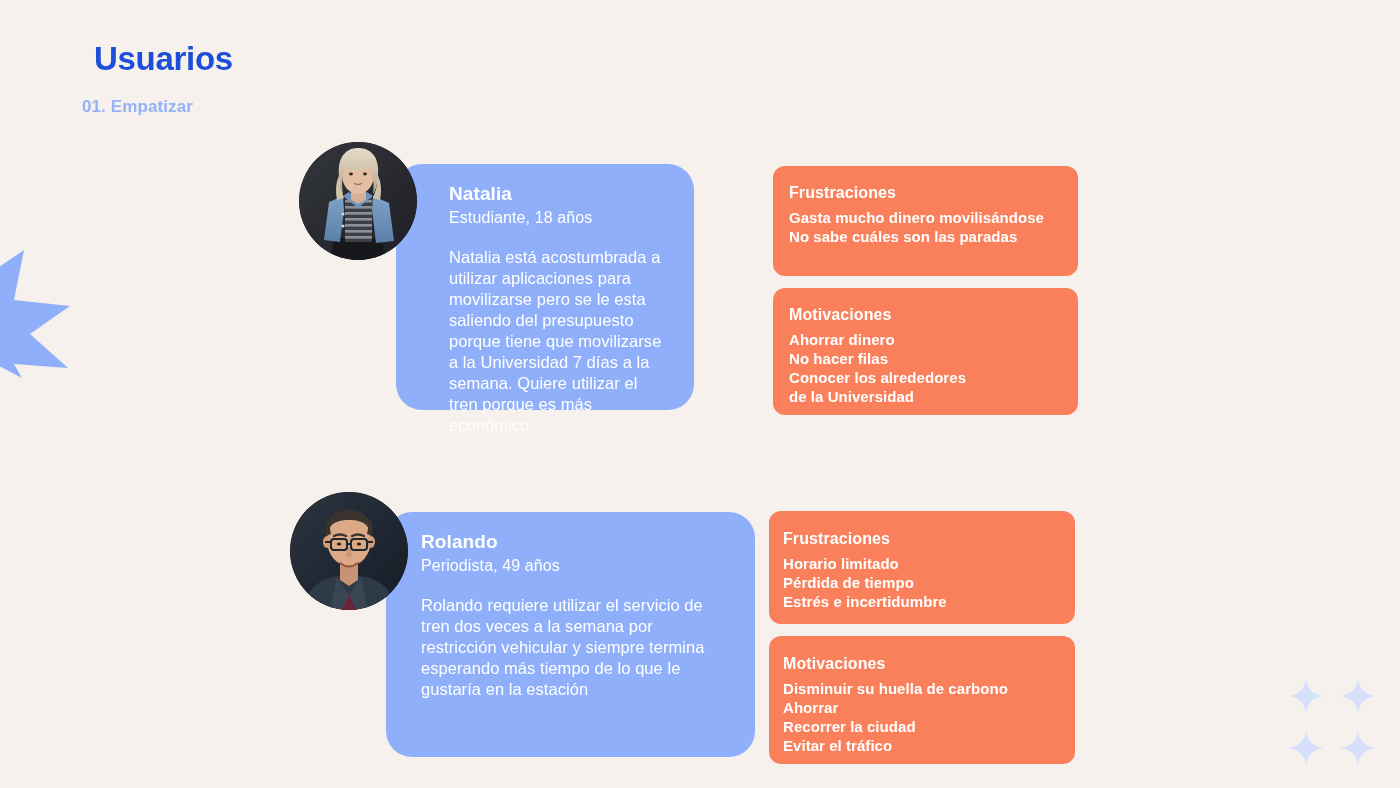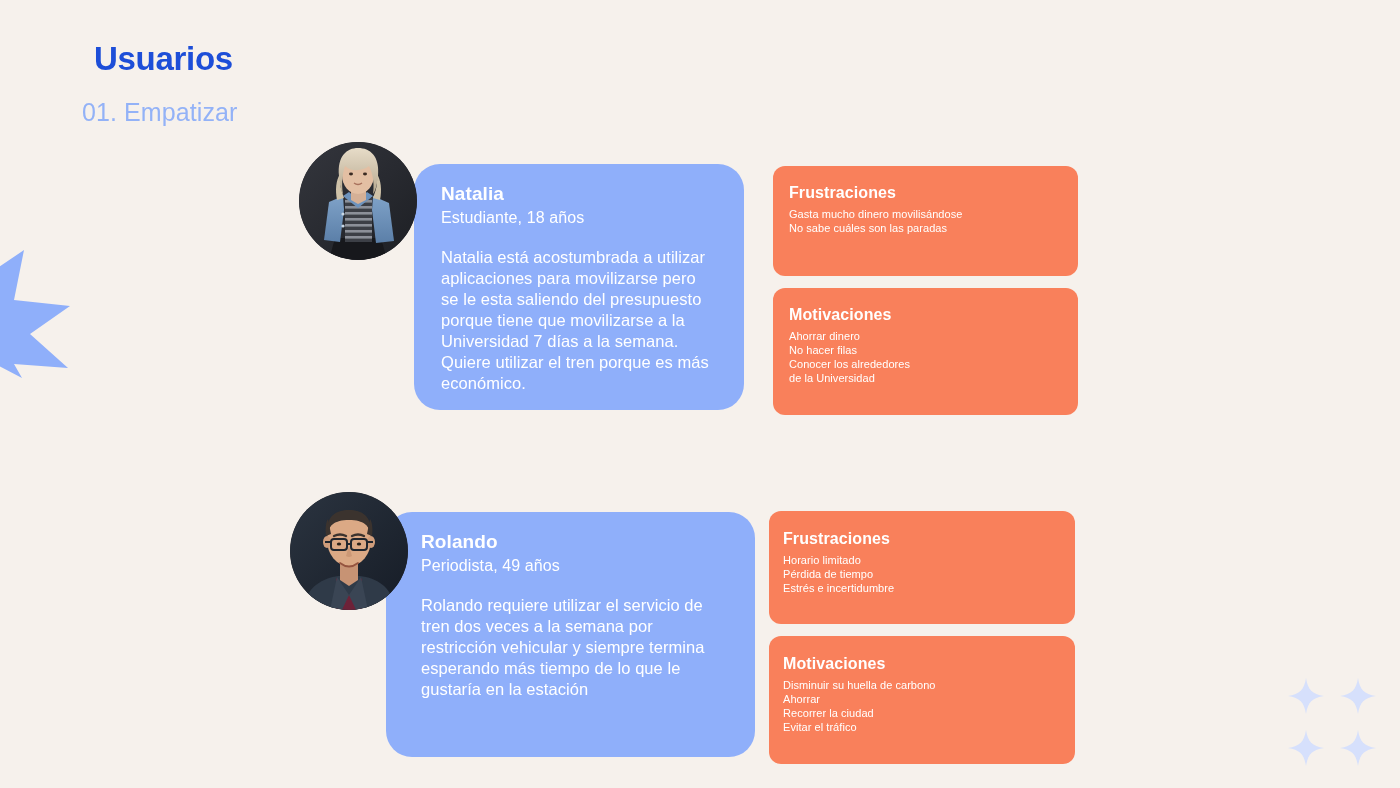--- a/index.html
+++ b/index.html
@@ -32,26 +32,26 @@
   }
   .title {
     font-size: 33px;
     font-weight: bold;
     color: #1d4ed8;
     letter-spacing: -0.3px;
     line-height: 1.15;
     margin: 12px;
   }
   .subtitle {
-    font-size: 25px;
+    font-size: 17px;
     color: #93B2F7;
     letter-spacing: 0.1px;
     line-height: 1.2;
     margin: 19px 0 0 0;
-    font-weight: 400;
+    font-weight: 700;
   }
 
   
   .star-burst {
     position: absolute;
     left: -48px;
     top: 228px;
     width: 140px;
     height: 150px;
     pointer-events: none;
@@ -140,22 +140,22 @@
     line-height: 1.3;
     margin: 0;
     letter-spacing: 0.1px;
   }
   .card-list {
     list-style: none;
     margin: 4px 0 0 0;
     padding: 0;
   }
   .card-list li {
-    font-size: 11px;
-    font-weight: 400;
+    font-size: 15px;
+    font-weight: 700;
     line-height: 1.27;
     letter-spacing: 0.05px;
   }
 </style>
 </head>
 <body>
 
 <div class="slide">
 
   <div class="header">
@@ -235,21 +235,21 @@
           <ellipse cx="52" cy="32" rx="2" ry="1.4" fill="#3a2a22"></ellipse>
           <ellipse cx="66" cy="32" rx="2" ry="1.4" fill="#3a2a22"></ellipse>
           <path d="M55 41 q4 3 8 0" stroke="#a8715c" stroke-width="1.4" fill="none"></path>
 
           <circle cx="44" cy="72" r="1.6" fill="#c9d8e6"></circle>
           <circle cx="44" cy="84" r="1.6" fill="#c9d8e6"></circle>
         </g>
       </svg>
     </div>
 
-    <div class="blue-card" style="left:396px; top:164px; width:330px; height:246px; padding:18px 30px 18px 27px;margin-left:18px;">
+    <div class="blue-card" style="left:396px; top:164px; width:298px; height:246px; padding:18px 30px 18px 53px;">
       <p class="person-name">Natalia</p>
       <p class="person-role">Estudiante, 18 años</p>
       <p class="person-desc">Natalia está acostumbrada a utilizar aplicaciones para movilizarse pero se le esta saliendo del presupuesto porque tiene que movilizarse a la Universidad 7 días a la semana. Quiere utilizar el tren porque es más económico.</p>
     </div>
 
     <div class="orange-card" style="left:773px; top:166px; width:305px; height:110px; padding:17px 20px 10px 16px;">
       <p class="card-heading">Frustraciones</p>
       <ul class="card-list">
         <li>Gasta mucho dinero movilisándose</li>
         <li>No sabe cuáles son las paradas</li>

